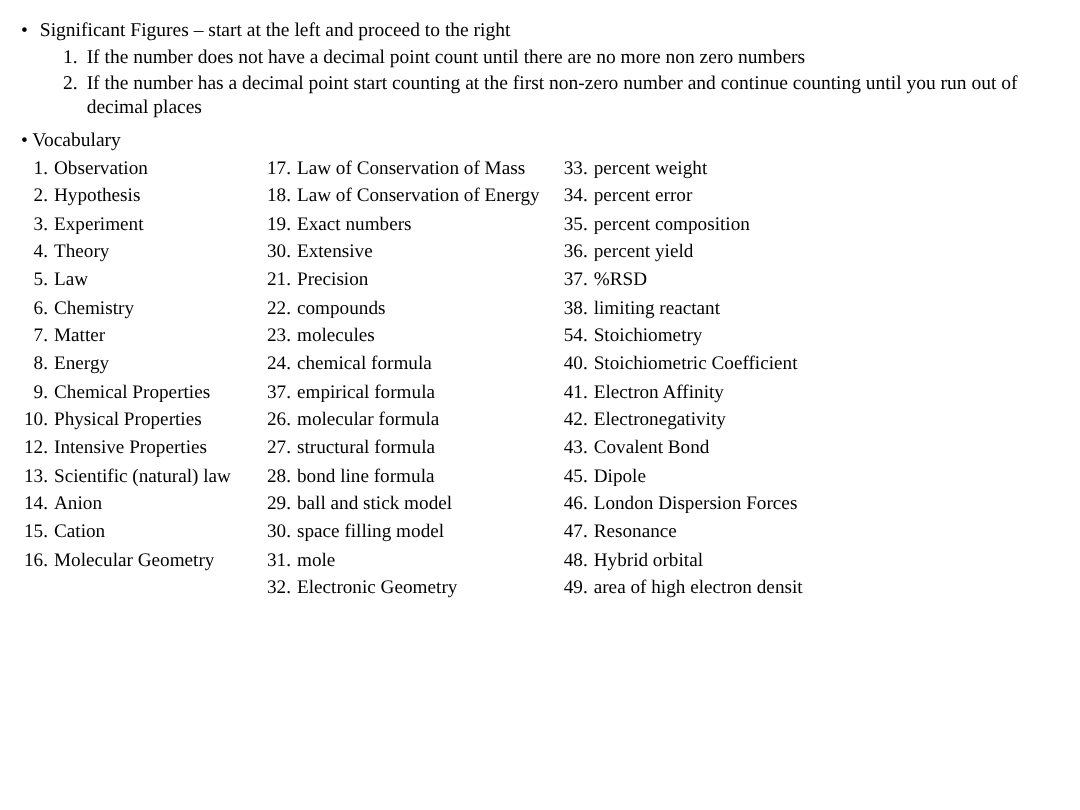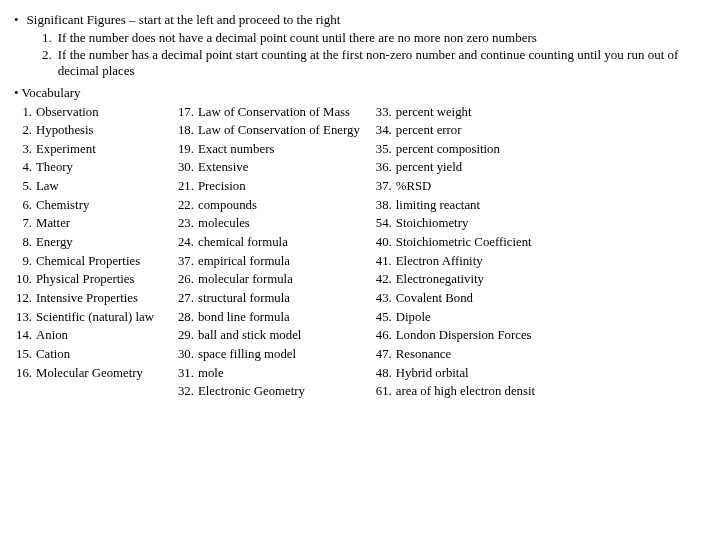--- a/index.html
+++ b/index.html
@@ -278,21 +278,21 @@
             </tr>
             <tr>
               <td class="num-cell">47.</td>
               <td>Resonance</td>
             </tr>
             <tr>
               <td class="num-cell">48.</td>
               <td>Hybrid orbital</td>
             </tr>
             <tr>
-              <td class="num-cell">61.</td>
+              <td class="num-cell">49.</td>
               <td>area of high electron densit</td>
             </tr>
           </tbody>
       </table>
     </div>
 
   </div>
 </div>
 
 </body></html>

